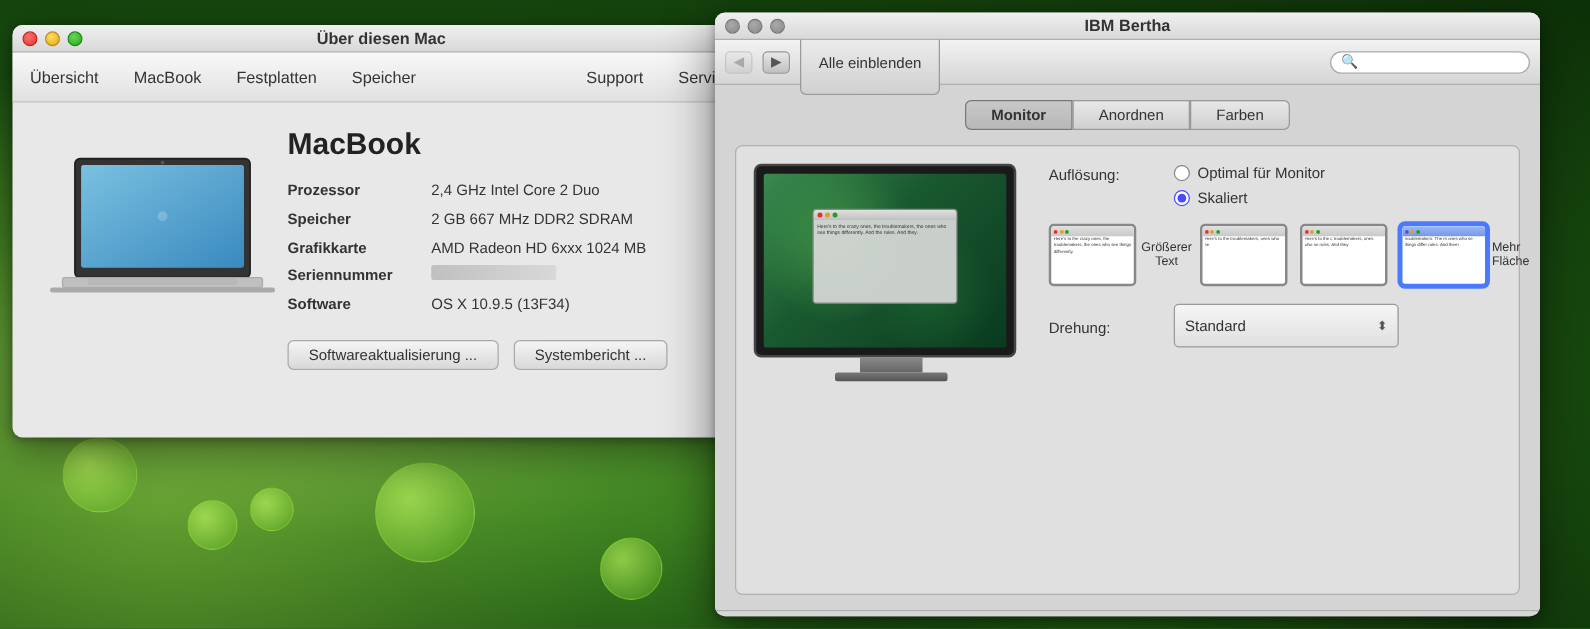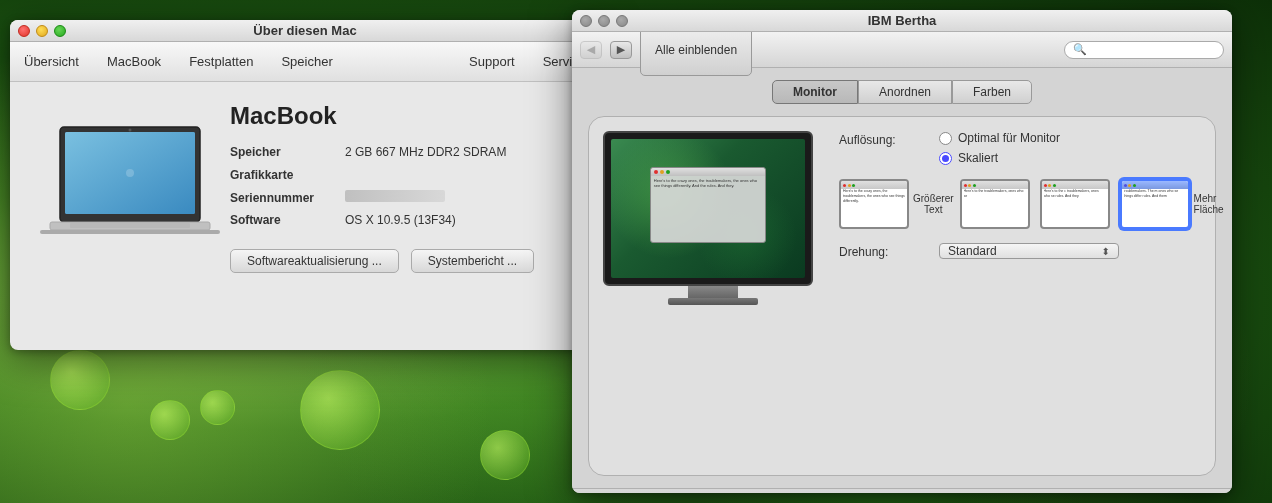--- a/index.html
+++ b/index.html
@@ -258,21 +258,21 @@
     .tab.active {
       background: linear-gradient(to bottom, #c8c8c8, #b8b8b8);
       border-color: #777;
       font-weight: 600;
     }
 
     
     .content-panel {
       background: #e0e0e0;
       border: 1px solid #b0b0b0;
-      border-radius: 16px;
+      border-radius: 6px;
       padding: 14px;
       display: flex;
       gap: 16px;
       min-height: 360px;
     }
 
     
     .monitor-preview {
       width: 220px;
       flex-shrink: 0;
@@ -440,21 +440,21 @@
     }
 
     
     .rotation-row {
       display: flex;
       align-items: center;
       margin-top: 8px;
     }
     .rotation-select {
       width: 180px;
-      height: 16px;
+      height: 35px;
       background: linear-gradient(to bottom, #f5f5f5, #e0e0e0);
       border: 1px solid #999;
       border-radius: 4px;
       font-size: 12px;
       color: #333;
       padding: 0 8px;
       display: flex;
       align-items: center;
       justify-content: space-between;
       cursor: pointer;
@@ -528,25 +528,30 @@
         <rect x="0" y="108" width="180" height="4" rx="2" fill="#aaa"></rect>
 
         <rect x="30" y="101" width="120" height="5" rx="1" fill="#b8b8b8"></rect>
       </svg>
     </div>
 
     <div class="mac-info">
       <div class="mac-title">MacBook</div>
 
       <div class="info-row">
+        <span class="info-label">Prozessor</span>
+        <span class="info-value">2,4 GHz Intel Core 2 Duo</span>
+      </div>
+      <div class="info-row">
         <span class="info-label">Speicher</span>
         <span class="info-value">2 GB 667 MHz DDR2 SDRAM</span>
       </div>
       <div class="info-row">
         <span class="info-label">Grafikkarte</span>
+        <span class="info-value">AMD Radeon HD 6xxx 1024 MB</span>
       </div>
       <div class="info-row">
         <span class="info-label">Seriennummer</span>
         <span class="serial-bar"></span>
       </div>
       <div class="info-row">
         <span class="info-label">Software</span>
         <span class="info-value">OS X 10.9.5 (13F34)</span>
       </div>
 

